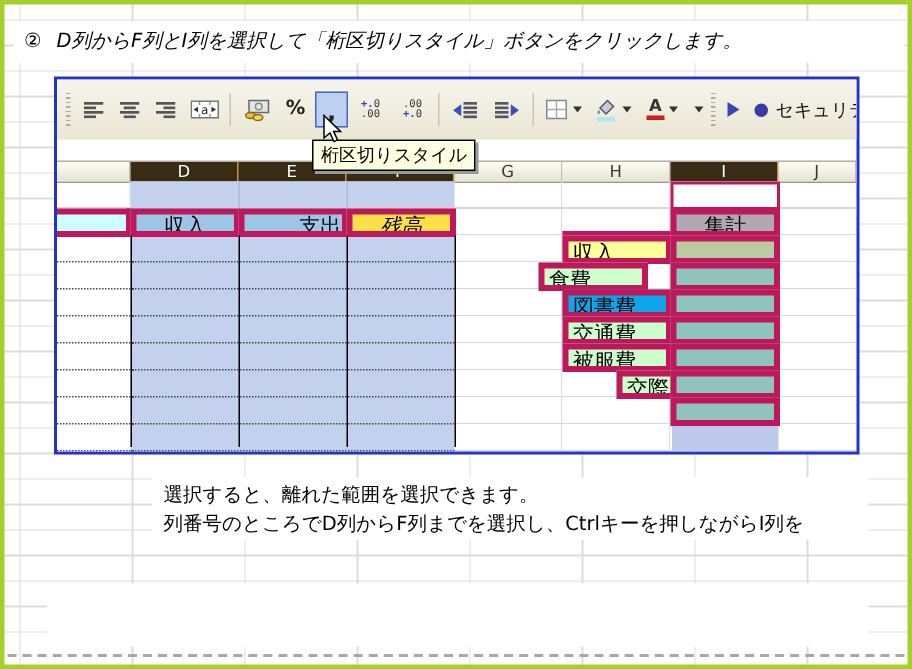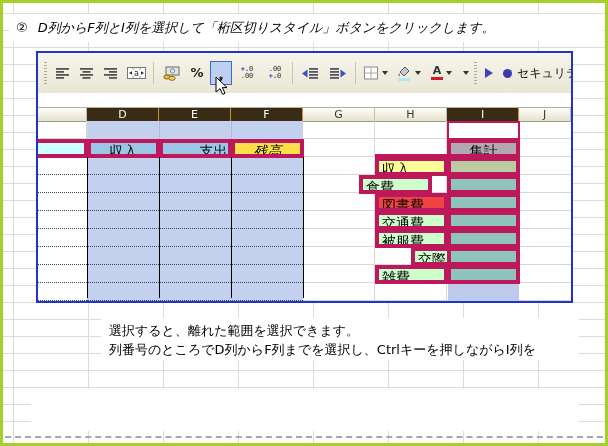--- a/index.html
+++ b/index.html
@@ -249,35 +249,35 @@
     <div class="vline" style="left:49px;top:104px;height:141px;"></div>
     <div class="vline" style="left:121px;top:104px;height:141px;"></div>
     <div class="vline" style="left:193px;top:104px;height:141px;"></div>
     <div class="vline" style="left:265px;top:104px;height:141px;"></div>
 
     <div class="cell" style="left:337px;top:101px;width:73px;height:19px;background:#ffcc99;">費目</div>
     <div class="cell" style="left:409px;top:86px;width:73px;height:19px;background:#b1a8b2;">集計</div>
 
     <div class="cell litem" style="left:337px;top:104px;width:73px;height:19px;background:#ffff99;">収入</div>
     <div class="cell litem" style="left:321px;top:122px;width:73px;height:19px;background:#ccffcc;">食費</div>
-    <div class="cell litem" style="left:337px;top:140px;width:73px;height:19px;background:#ef4444;">図書費</div>
+    <div class="cell litem" style="left:337px;top:140px;width:73px;height:19px;background:#0ea5e9;">図書費</div>
     <div class="cell litem" style="left:337px;top:158px;width:73px;height:19px;background:#ccffcc;">交通費</div>
     <div class="cell litem" style="left:337px;top:176px;width:73px;height:19px;background:#ccffcc;">被服費</div>
     <div class="cell litem" style="left:337px;top:194px;width:73px;height:19px;background:#ccffcc;margin-left:36px;">交際費</div>
-    <div class="cell litem" style="left:337px;top:212px;width:73px;height:19px;background:#ccffcc;">雑費</div>
 
     <div class="cell" style="left:409px;top:104px;width:73px;height:19px;background:#b8cba1;"></div>
     <div class="cell" style="left:409px;top:122px;width:73px;height:19px;background:#8ec4bc;"></div>
     <div class="cell" style="left:409px;top:140px;width:73px;height:19px;background:#8ec4bc;"></div>
     <div class="cell" style="left:409px;top:158px;width:73px;height:19px;background:#8ec4bc;"></div>
     <div class="cell" style="left:409px;top:176px;width:73px;height:19px;background:#8ec4bc;"></div>
     <div class="cell" style="left:409px;top:194px;width:73px;height:19px;background:#8ec4bc;"></div>
     <div class="cell" style="left:409px;top:212px;width:73px;height:19px;background:#8ec4bc;"></div>
     <div class="fill" style="left:410px;top:231px;width:71px;height:17px;background:#bdcaec;"></div>
 
+    <div class="tooltip">桁区切りスタイル</div>
     <div class="cursor">
       <svg width="13" height="20" viewBox="0 0 13 20">
         <path d="M1 1 L1 16 L5 12.6 L7.6 18.4 L10 17.3 L7.4 11.6 L12 11.6 Z" fill="#fff" stroke="#000" stroke-width="1"></path>
       </svg>
     </div>
   </div>
 
   <div class="strip" style="left:98px;top:315px;width:478px;height:42px;"></div>
   <div class="txt" style="left:106px;top:318px;">
     <div>選択すると、離れた範囲を選択できます。</div>

